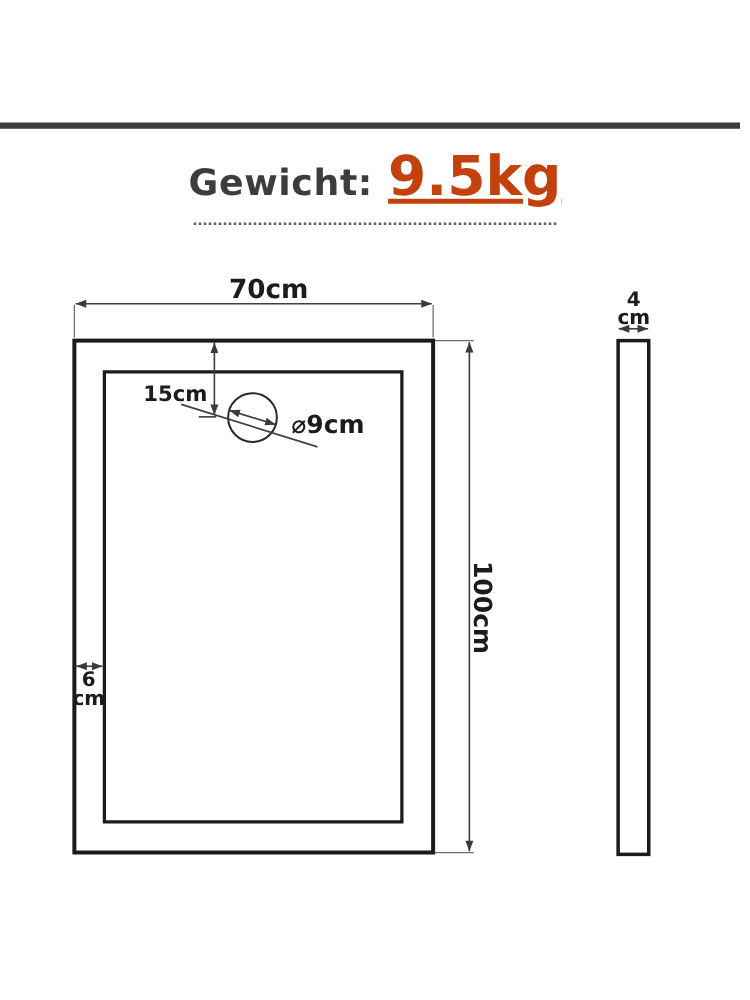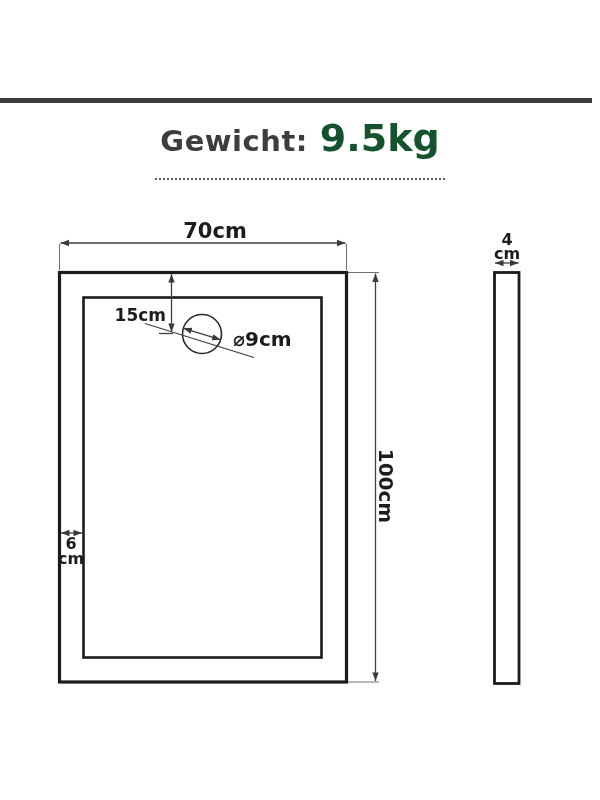--- a/index.html
+++ b/index.html
@@ -28,23 +28,24 @@
     gap: 12px;
     white-space: nowrap;
   }
   .weight-label {
     font-size: 29px;
     font-weight: 700;
     color: #3d3d3d;
     letter-spacing: 0.5px;
   }
   .weight-value {
-    font-size: 38px;
+    font-size: 44px;
     font-weight: 700;
-    color: #14532d;
+    color: #c2410c;
+    text-decoration: underline;
   }
   .dotted-separator {
     position: absolute;
     top: 178px; left: 155px;
     width: 290px; height: 0;
     border-top: 2px dotted #5c5c5c;
   }
   svg.diagram { position: absolute; left: 0; top: 0; }
   svg.diagram text {
     font-family: "DejaVu Sans", "Liberation Sans", sans-serif;

